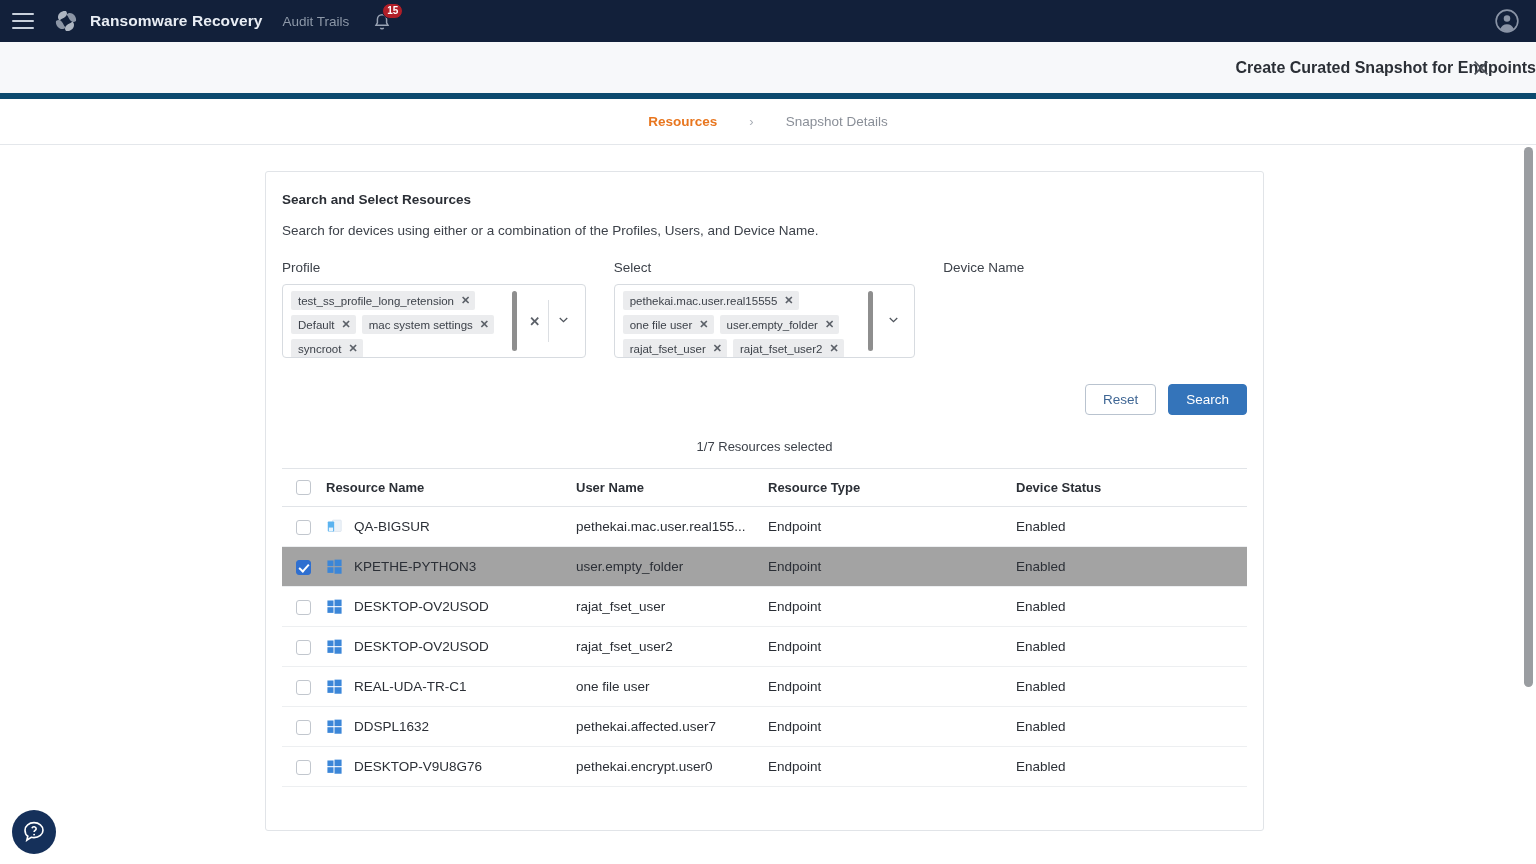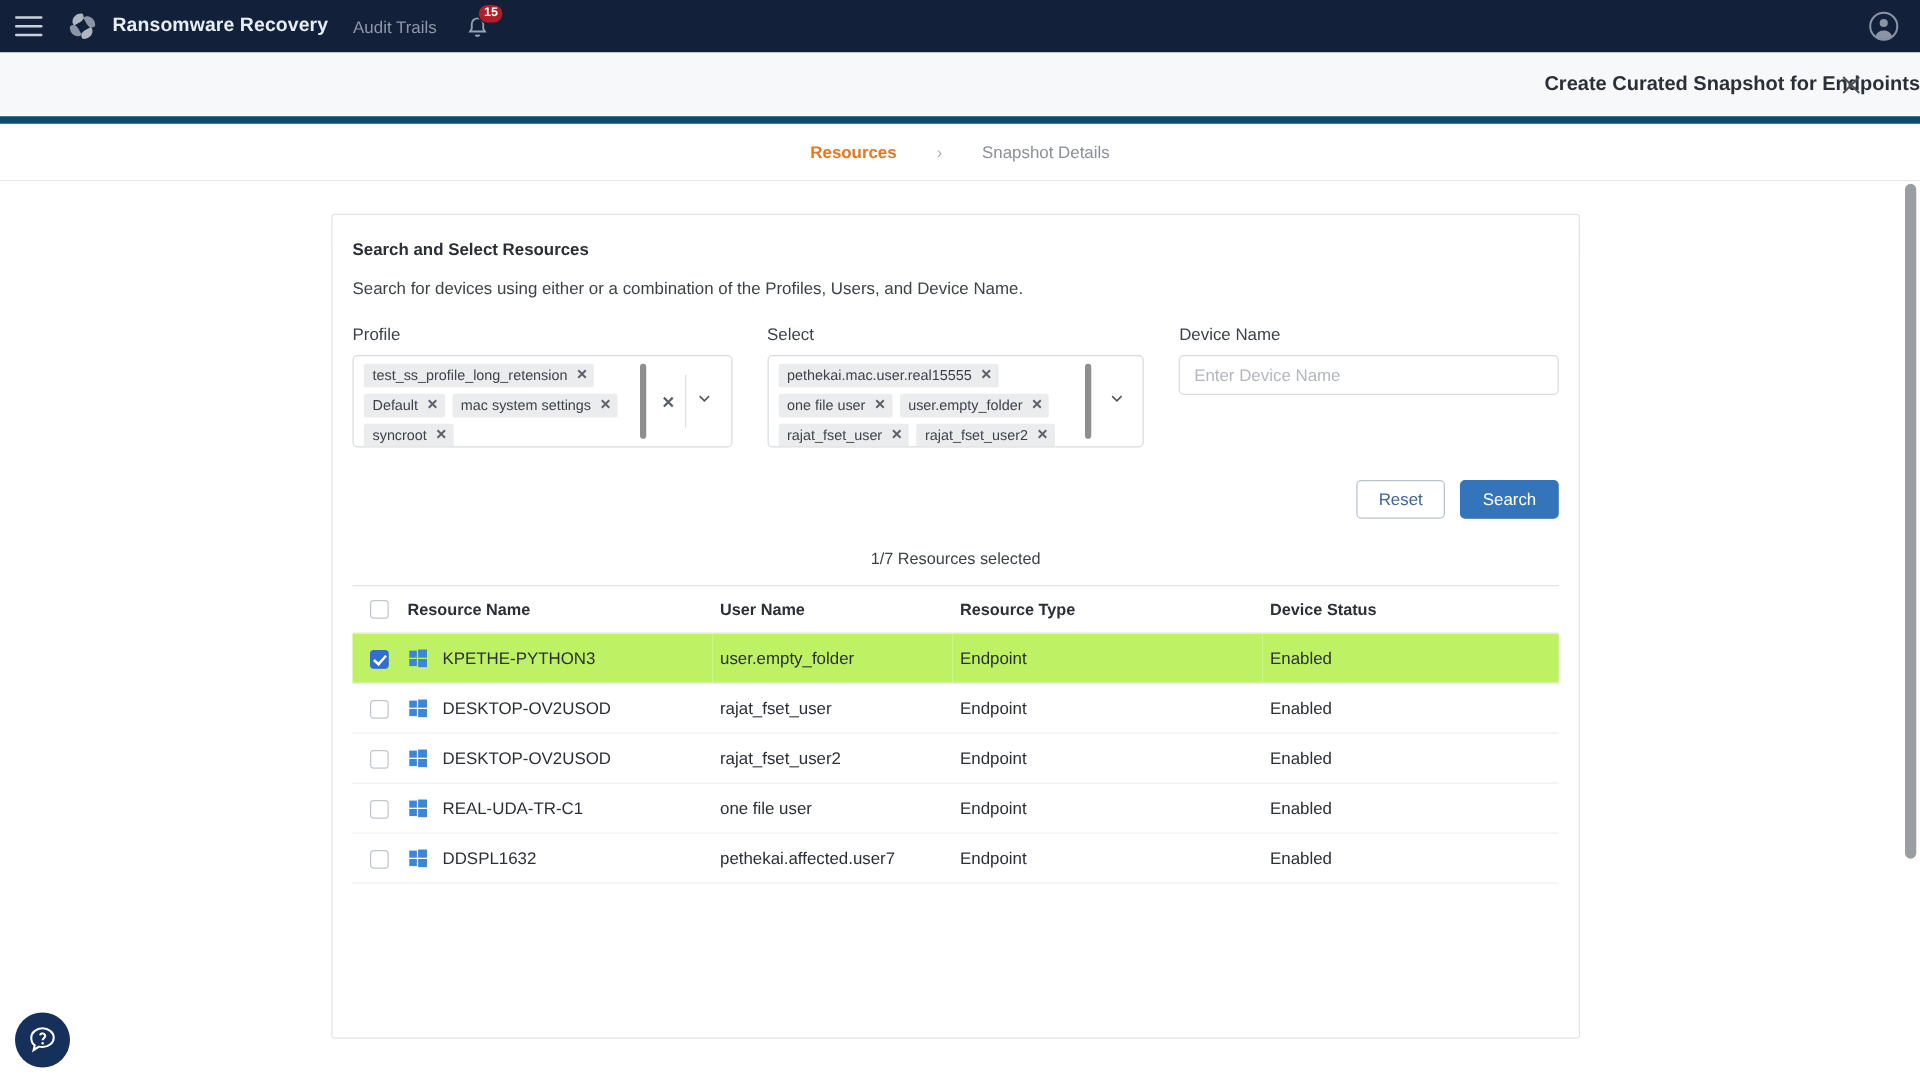--- a/index.html
+++ b/index.html
@@ -123,21 +123,21 @@
     text-align: left; font-size: 13px; font-weight: 700; color: #2b2f36;
     padding: 10px 6px 11px 6px;
     border-top: 1px solid #e1e4e8; border-bottom: 1px solid #e1e4e8;
     background: #fff;
   }
   tbody td {
     font-size: 13.5px; color: #2b2f36;
     padding: 11px 6px; border-bottom: 1px solid #edeff1;
     vertical-align: middle;
   }
-  tr.selected td { background: #bef264; }
+  tr.selected td { background: #a3a3a3; }
   .col-chk { width: 38px; padding-left: 14px !important; }
   .col-name { width: 250px; }
   .col-user { width: 192px; }
   .col-type { width: 248px; }
 
   .chk {
     width: 15px; height: 15px; border: 1px solid #c2c7ce;
     border-radius: 3px; background: #fff; display: inline-block;
     position: relative; cursor: pointer; vertical-align: middle;
   }
@@ -289,21 +289,20 @@
               <svg viewBox="0 0 24 24" width="15" height="15">
                   <path fill="none" stroke="#4f545c" stroke-width="2" d="M6 9.5l6 6 6-6"></path>
                 </svg>
             </div>
           </div>
         </div>
       </div>
 
       <div class="field" style="width:306px">
         <div class="field-label">Device Name</div>
-        <input class="text-input" type="text" placeholder="Enter Device Name" style="">
       </div>
     </div>
 
     <div class="actions">
       <button class="btn btn-secondary">Reset</button>
       <button class="btn btn-primary">Search</button>
     </div>
 
     <div class="count-line">1/7 Resources selected</div>
 
@@ -313,20 +312,36 @@
           <th class="col-chk">
             <span class="chk"></span>
           </th>
           <th class="col-name">Resource Name</th>
           <th class="col-user">User Name</th>
           <th class="col-type">Resource Type</th>
           <th>Device Status</th>
         </tr>
       </thead>
       <tbody>
+          <tr>
+            <td class="col-chk"><span class="chk"></span></td>
+            <td class="col-name">
+              <div class="name-cell">
+                <svg class="os-icon" viewBox="0 0 24 24">
+                  <rect x="9" y="3" width="12.5" height="16" rx="1" fill="#eef3f8" stroke="#cfdcea" stroke-width=".8"></rect>
+                  <rect x="2.5" y="5" width="9" height="14" rx="1" fill="#5bb3ef"></rect>
+                  <rect x="4" y="13.5" width="6" height="5" fill="#e8f4fd"></rect>
+                </svg>
+                <span>QA-BIGSUR</span>
+              </div>
+            </td>
+            <td class="col-user">pethekai.mac.user.real155...</td>
+            <td class="col-type">Endpoint</td>
+            <td>Enabled</td>
+          </tr>
           <tr class="selected">
             <td class="col-chk"><span class="chk checked"></span></td>
             <td class="col-name">
               <div class="name-cell">
                 <svg class="os-icon" viewBox="0 0 24 24">
                   <rect x="2" y="3.5" width="8.6" height="8" fill="#3b86d8"></rect>
                   <rect x="12" y="2.3" width="10" height="9.2" fill="#3b86d8"></rect>
                   <rect x="2" y="13" width="8.6" height="8" fill="#3b86d8"></rect>
                   <rect x="12" y="13" width="10" height="9.2" fill="#3b86d8"></rect>
                 </svg>
@@ -395,20 +410,37 @@
                 <svg class="os-icon" viewBox="0 0 24 24">
                   <rect x="2" y="3.5" width="8.6" height="8" fill="#3b86d8"></rect>
                   <rect x="12" y="2.3" width="10" height="9.2" fill="#3b86d8"></rect>
                   <rect x="2" y="13" width="8.6" height="8" fill="#3b86d8"></rect>
                   <rect x="12" y="13" width="10" height="9.2" fill="#3b86d8"></rect>
                 </svg>
                 <span>DDSPL1632</span>
               </div>
             </td>
             <td class="col-user">pethekai.affected.user7</td>
+            <td class="col-type">Endpoint</td>
+            <td>Enabled</td>
+          </tr>
+          <tr>
+            <td class="col-chk"><span class="chk"></span></td>
+            <td class="col-name">
+              <div class="name-cell">
+                <svg class="os-icon" viewBox="0 0 24 24">
+                  <rect x="2" y="3.5" width="8.6" height="8" fill="#3b86d8"></rect>
+                  <rect x="12" y="2.3" width="10" height="9.2" fill="#3b86d8"></rect>
+                  <rect x="2" y="13" width="8.6" height="8" fill="#3b86d8"></rect>
+                  <rect x="12" y="13" width="10" height="9.2" fill="#3b86d8"></rect>
+                </svg>
+                <span>DESKTOP-V9U8G76</span>
+              </div>
+            </td>
+            <td class="col-user">pethekai.encrypt.user0</td>
             <td class="col-type">Endpoint</td>
             <td>Enabled</td>
           </tr>
         </tbody>
     </table>
   </div>
 
   <div class="page-scroll">
     <div class="page-scroll-thumb"></div>
   </div>

